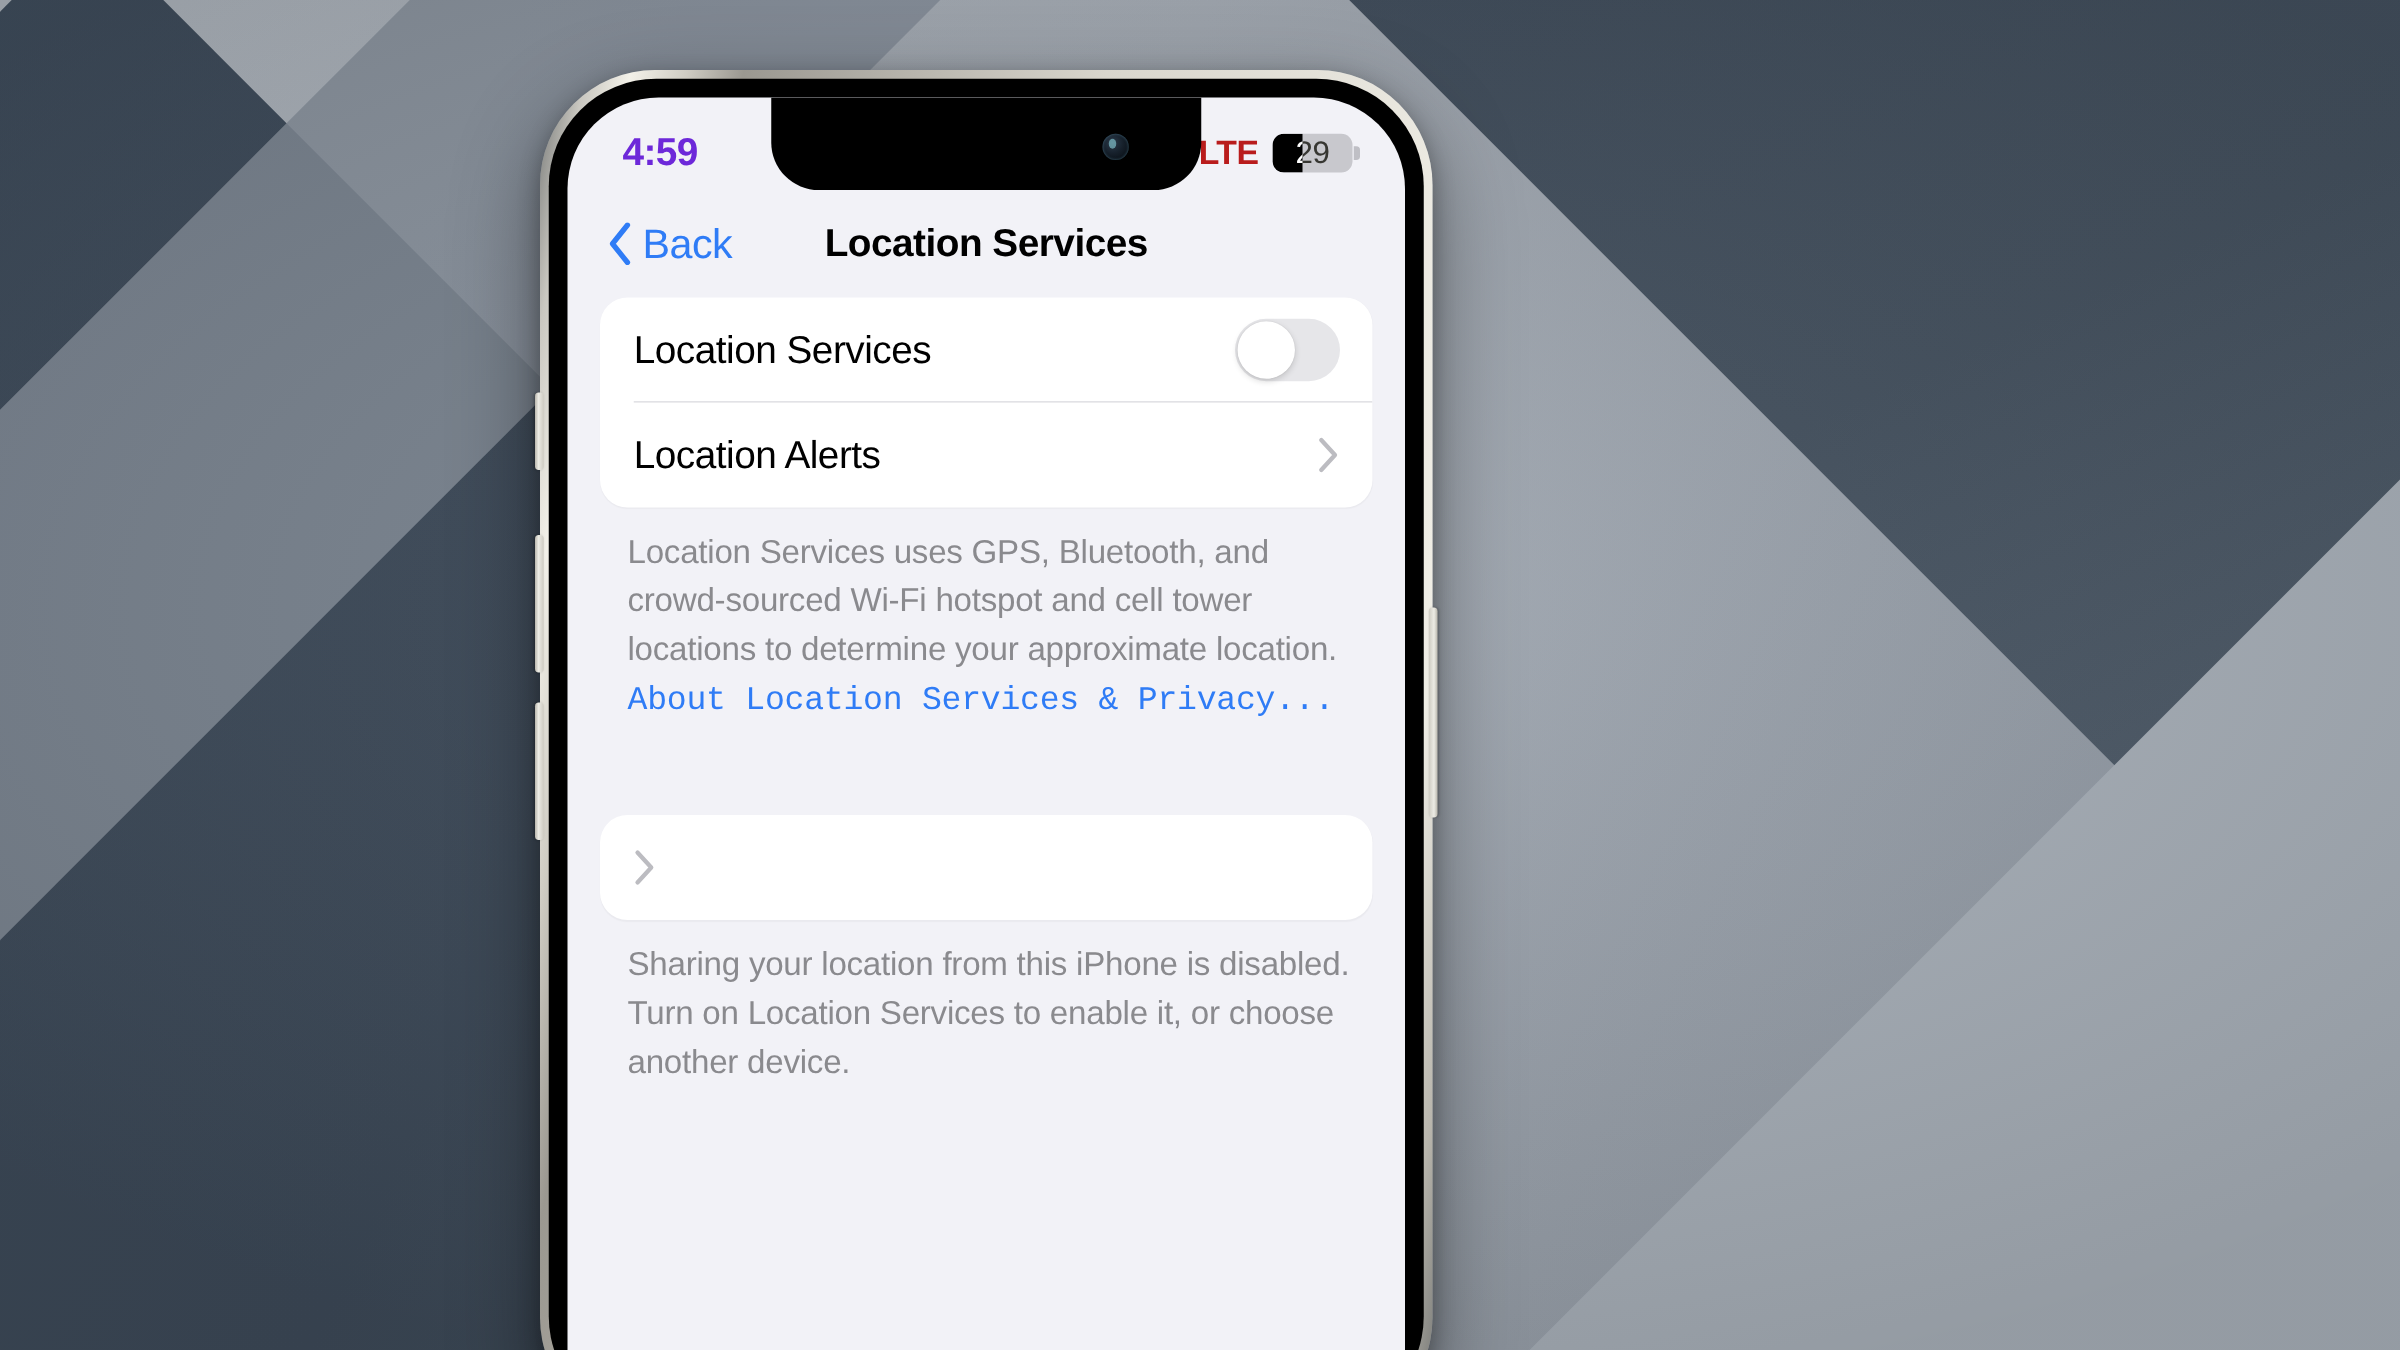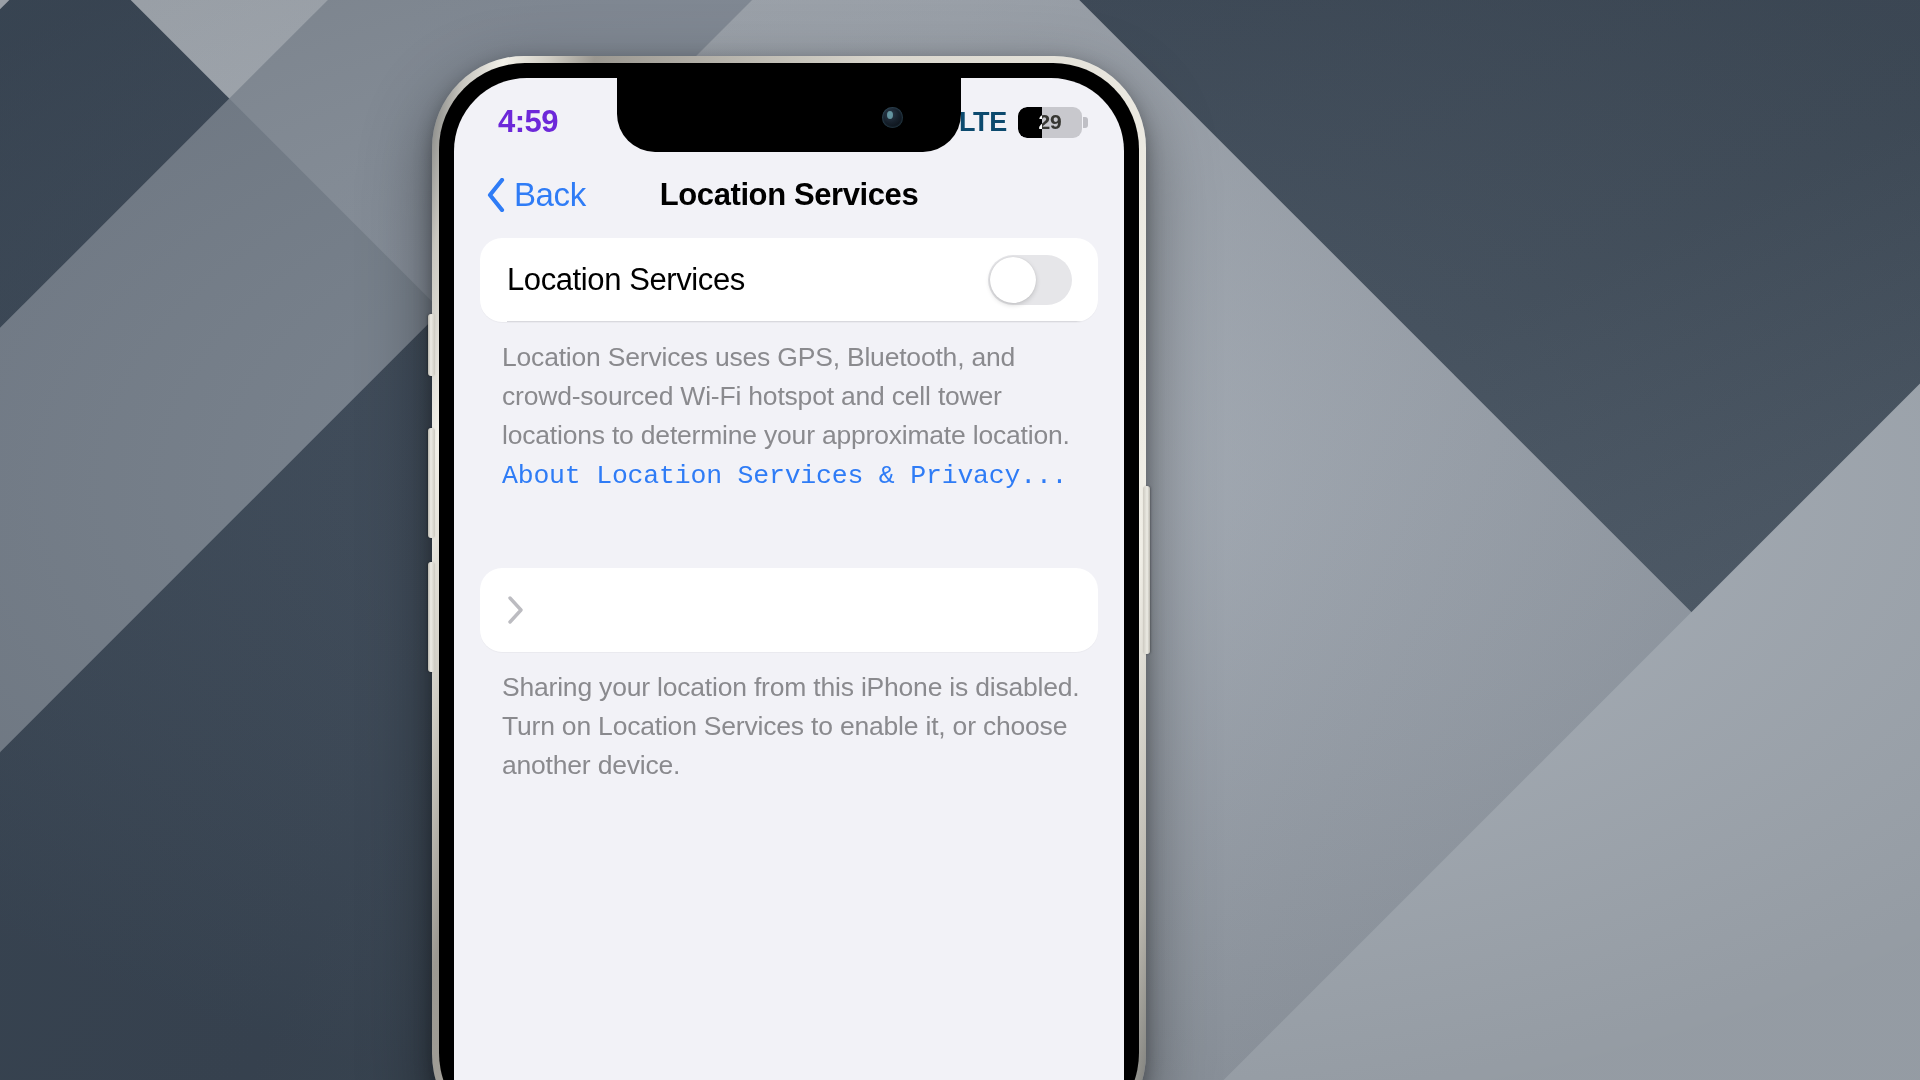--- a/index.html
+++ b/index.html
@@ -93,34 +93,34 @@
     padding:14px 42px 0 44px; z-index:20;
   }
   #status-time { font-size:31px; font-weight:700; color:#6d28d9; letter-spacing:-.5px; }
   #status-right { display:flex; align-items:center; gap:11px; }
 
   .signal-dots { display:grid; grid-template-columns:repeat(4,7px); grid-template-rows:repeat(3,7px); gap:3px; align-items:end; }
   .signal-dots i { display:block; width:7px; height:7px; border-radius:1.5px; background:#000; }
   .signal-dots i.off { background:#c8c8cd; }
   .signal-dots i.tall { height:22px; grid-row:1 / span 3; border-radius:3px; }
 
-  #lte-label { font-size:27px; font-weight:700; color:#0c4a6e; letter-spacing:-.3px;text-align:center; }
+  #lte-label { font-size:27px; font-weight:700; color:#b91c1c; letter-spacing:-.3px;text-align:center; }
 
   #battery { position:relative; width:64px; height:31px; }
   #battery-body {
     position:absolute; inset:0; border-radius:9px;
     background:#c8c8cd; overflow:hidden;
   }
   #battery-fill {
     position:absolute; left:0; top:0; bottom:0; width:38%;
     background:#000; border-radius:9px 0 0 9px;
   }
   #battery-pct {
     position:absolute; inset:0; display:flex; align-items:center; justify-content:center;
-    font-size:21px; font-weight:700; color:#fff; letter-spacing:-.3px;
+    font-size:25px; font-weight:400; color:#fff; letter-spacing:-.3px;
     mix-blend-mode:difference;
   }
   #battery-tip {
     position:absolute; right:-6px; top:10px; width:5px; height:11px;
     border-radius:0 3px 3px 0; background:#bfbfc5;
   }
 
   
   #nav-bar {
     position:absolute; left:0; right:0; top:74px; height:86px;
@@ -271,20 +271,26 @@
       <div id="content">
 
         <div class="card">
           <div class="row">
             <span class="row-label">Location Services</span>
             <div class="toggle">
               <div class="knob"></div>
             </div>
             <div class="row-sep"></div>
           </div>
+          <div class="row">
+            <span class="row-label">Location Alerts</span>
+            <svg class="chev" viewBox="0 0 18 30" fill="none">
+              <path d="M3 3 L14 15 L3 27" stroke="#bcbcc1" stroke-width="3.4" stroke-linecap="round" stroke-linejoin="round"></path>
+            </svg>
+          </div>
         </div>
 
         <div class="footnote">
           <span>Location Services uses GPS, Bluetooth, and crowd-sourced Wi-Fi hotspot and cell tower locations to determine your approximate location. </span><a>About Location Services &amp; Privacy...</a>
         </div>
 
         <div class="gap-lg"></div>
 
         <div class="card">
           <div class="row">

